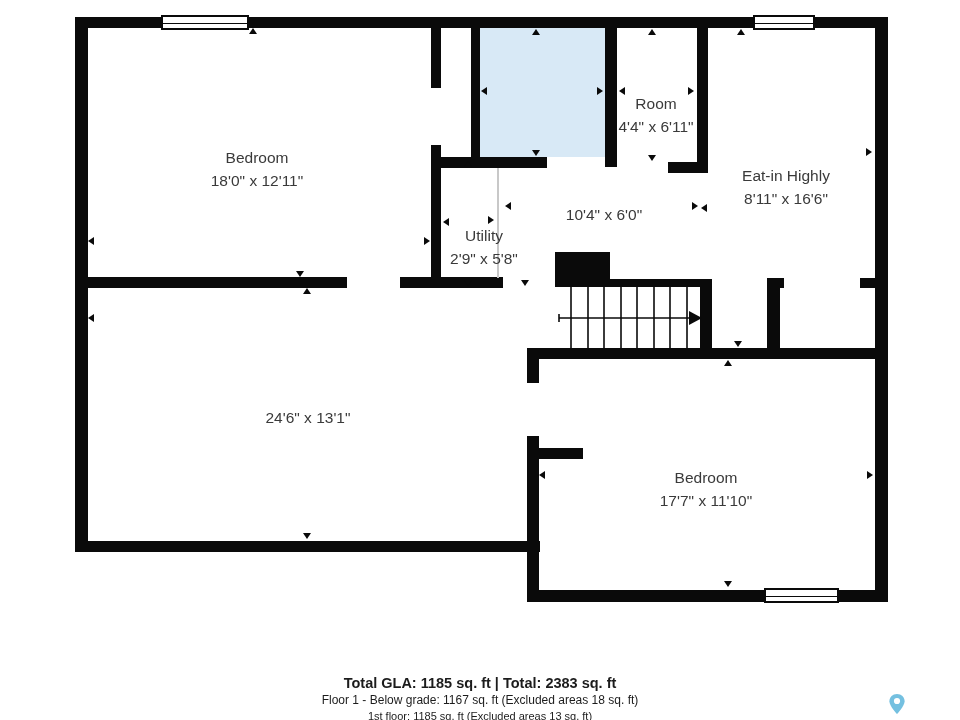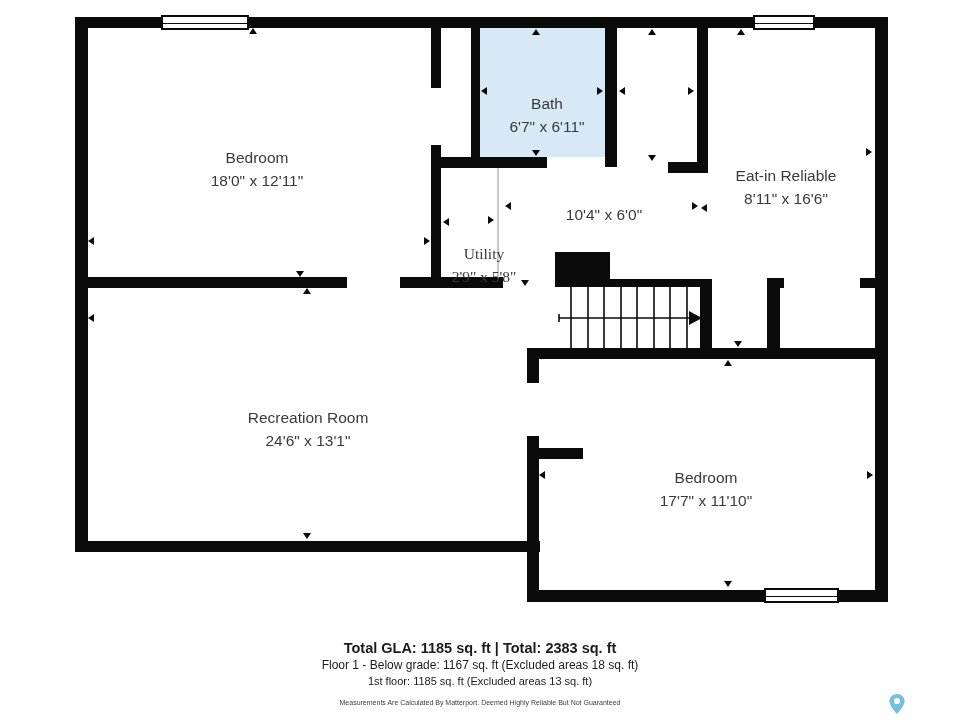--- a/index.html
+++ b/index.html
@@ -13,21 +13,21 @@
   .window .pane { position:absolute; left:0; right:0; top:50%; height:0; border-top:1.5px solid #0a0a0a; }
   .gray-line { position:absolute; background:#c8c8c8; }
   .room-label { position:absolute; text-align:center; color:#3a3a3a; font-size:15.5px; line-height:23px; }
   .room-label span { display:block; white-space:nowrap; }
   .m { position:absolute; width:0; height:0; }
   .m-up    { border-left:4px solid transparent; border-right:4px solid transparent; border-bottom:6px solid #0a0a0a; }
   .m-down  { border-left:4px solid transparent; border-right:4px solid transparent; border-top:6px solid #0a0a0a; }
   .m-left  { border-top:4px solid transparent; border-bottom:4px solid transparent; border-right:6px solid #0a0a0a; }
   .m-right { border-top:4px solid transparent; border-bottom:4px solid transparent; border-left:6px solid #0a0a0a; }
   .stairs-svg { position:absolute; left:555px; top:285px; }
-  .footer-line { position:absolute; left:0; width:960px; text-align:center; color:#1c1c1c; }
+  .footer-line { position:absolute; left:0; width:960px; text-align:center; color:#1c1c1c;margin-top:35px; }
   .footer-totals { top:640px; font-size:14.5px; font-weight:bold; }
   .footer-floor1 { top:658px; font-size:12px; }
   .footer-first  { top:675px; font-size:11px; }
   .footer-disclaimer { top:699px; font-size:7px; color:#3c3c3c; }
   .pin-svg { position:absolute; left:886px; top:691px; }
 </style>
 </head>
 <body>
 
 <div class="plan">
@@ -116,37 +116,36 @@
   <div class="m m-left" style="left:88px;top:314px;"></div>
   <div class="m m-up" style="left:724px;top:360px;"></div>
   <div class="m m-down" style="left:724px;top:581px;"></div>
   <div class="m m-left" style="left:539px;top:471px;"></div>
   <div class="m m-right" style="left:867px;top:471px;"></div>
 
   <div class="room-label" style="left:147px;top:146px;width:220px;">
     <span>Bedroom</span>
     <span>18'0" x 12'11"</span>
   </div>
-  <div class="room-label" style="left:467px;top:92px;width:160px;">
-    <span>Bath</span>
-    <span>6'7" x 6'11"</span>
+  <div class="room-label" style="left:586px;top:92px;width:140px;">
+    <span>Room</span>
+    <span>4'4" x 6'11"</span>
   </div>
   <div class="room-label" style="left:686px;top:164px;width:200px;">
-    <span>Eat-in Reliable</span>
+    <span>Eat-in Highly</span>
     <span>8'11" x 16'6"</span>
   </div>
-  <div class="room-label" style="left:414px;top:242px;width:140px;font-family:Liberation Serif, serif;">
+  <div class="room-label" style="left:414px;top:224px;width:140px;">
     <span>Utility</span>
     <span>2'9" x 5'8"</span>
   </div>
   <div class="room-label" style="left:524px;top:203px;width:160px;">
     <span>10'4" x 6'0"</span>
   </div>
   <div class="room-label" style="left:178px;top:406px;width:260px;">
-    <span>Recreation Room</span>
     <span>24'6" x 13'1"</span>
   </div>
   <div class="room-label" style="left:596px;top:466px;width:220px;">
     <span>Bedroom</span>
     <span>17'7" x 11'10"</span>
   </div>
 
   <div class="footer-line footer-totals">Total GLA: 1185 sq. ft | Total: 2383 sq. ft</div>
   <div class="footer-line footer-floor1">Floor 1 - Below grade: 1167 sq. ft (Excluded areas 18 sq. ft)</div>
   <div class="footer-line footer-first">1st floor: 1185 sq. ft (Excluded areas 13 sq. ft)</div>

